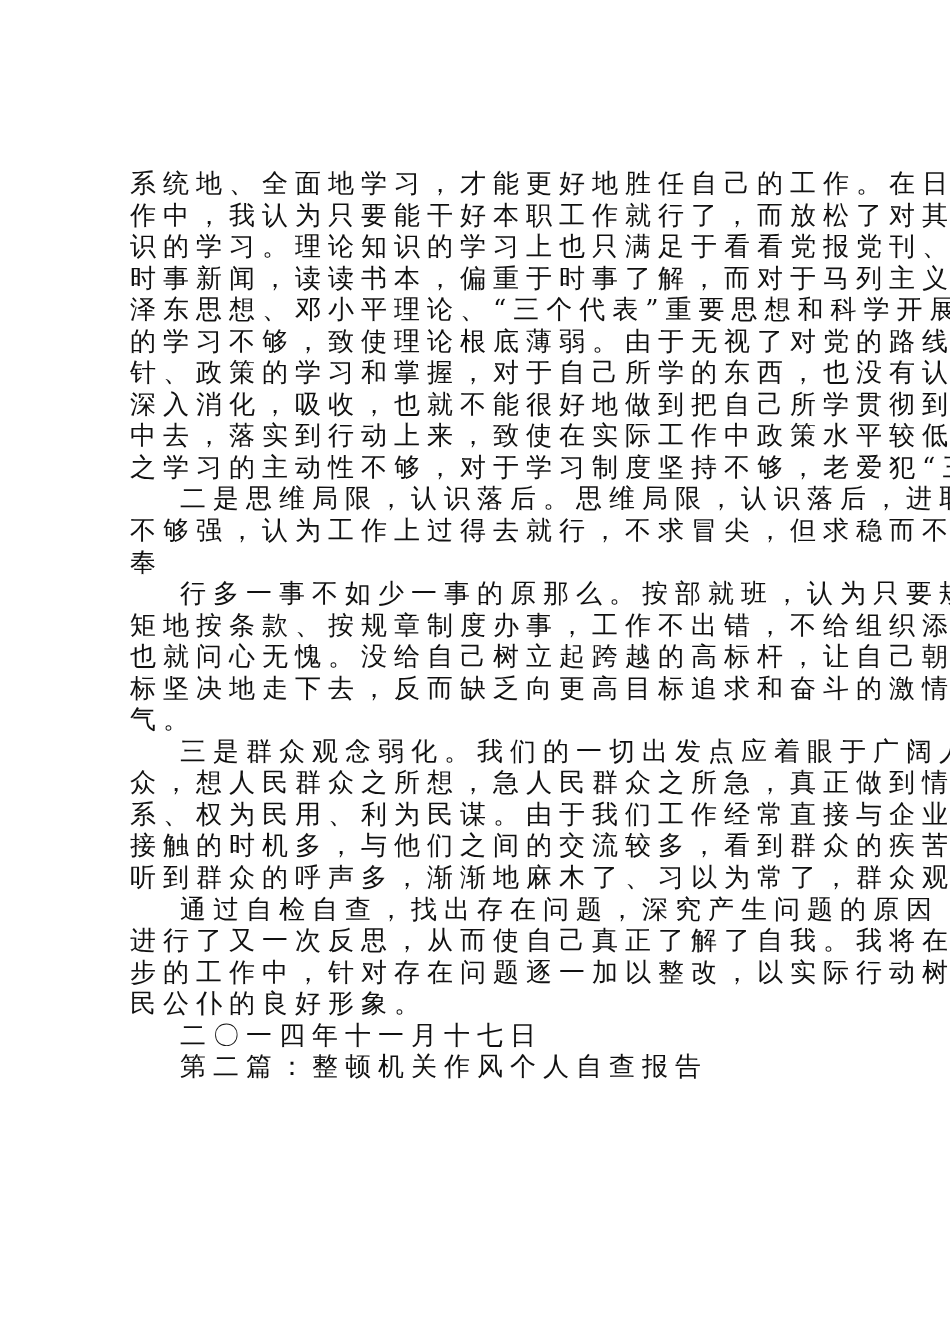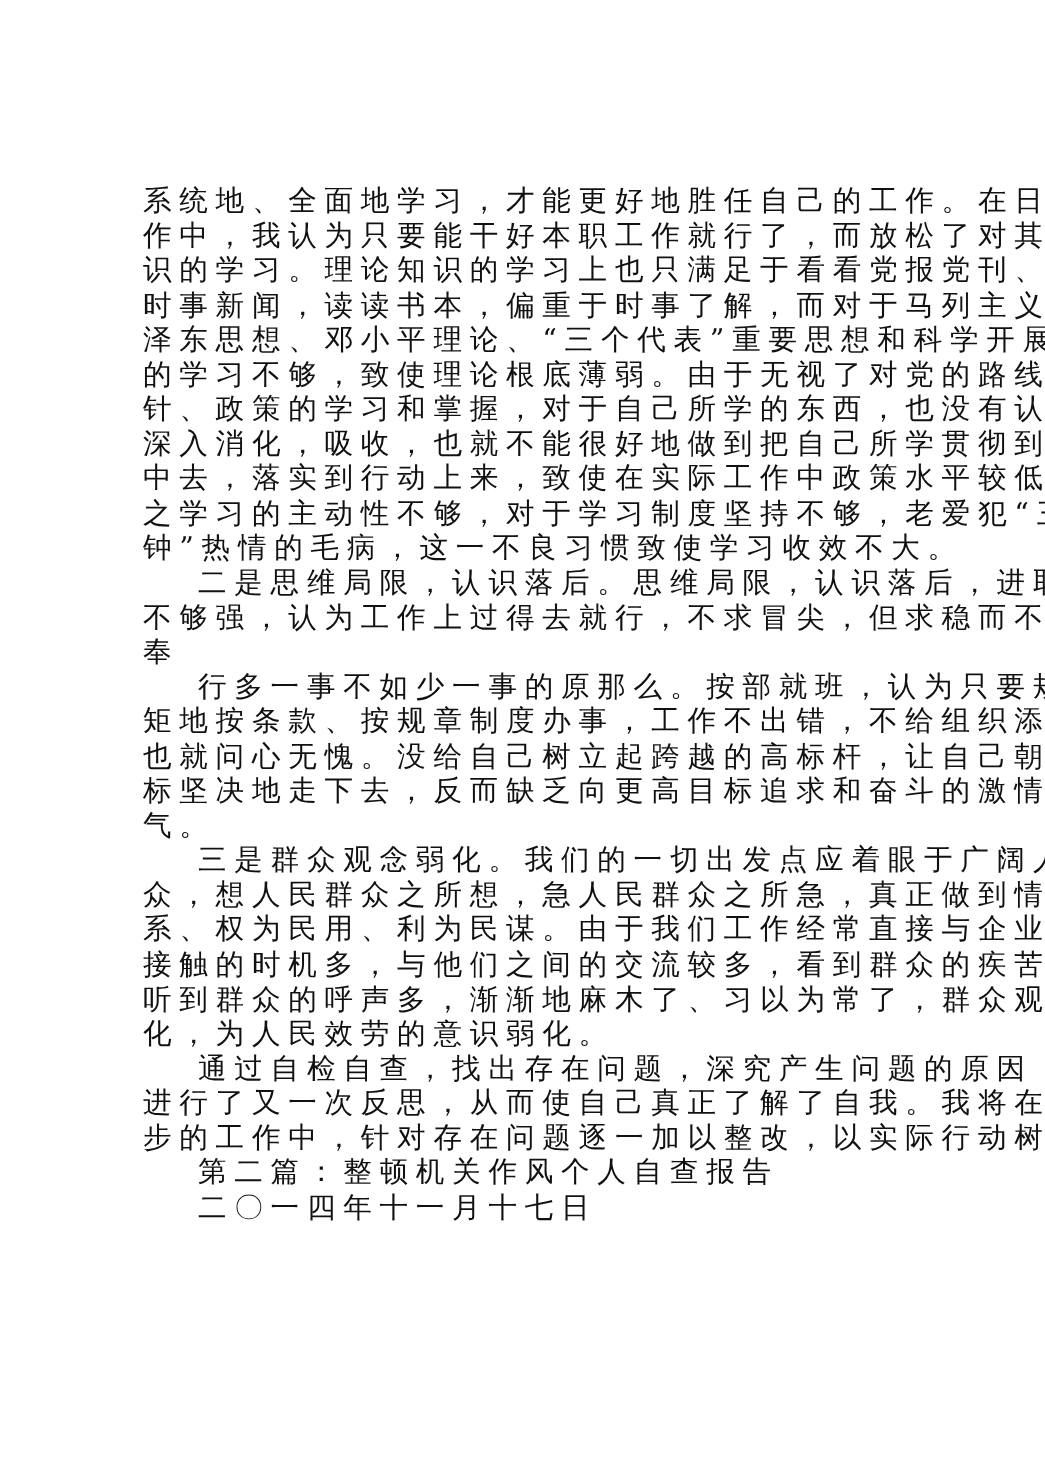--- a/index.html
+++ b/index.html
@@ -25,34 +25,33 @@
       <div class="line">系统地、全面地学习，才能更好地胜任自己的工作。在日常工</div>
       <div class="line">作中，我认为只要能干好本职工作就行了，而放松了对其他知</div>
       <div class="line">识的学习。理论知识的学习上也只满足于看看党报党刊、听听</div>
       <div class="line">时事新闻，读读书本，偏重于时事了解，而对于马列主义、毛</div>
       <div class="line">泽东思想、邓小平理论、“三个代表”重要思想和科学开展观</div>
       <div class="line">的学习不够，致使理论根底薄弱。由于无视了对党的路线、方</div>
       <div class="line">针、政策的学习和掌握，对于自己所学的东西，也没有认真去</div>
       <div class="line">深入消化，吸收，也就不能很好地做到把自己所学贯彻到实践</div>
       <div class="line">中去，落实到行动上来，致使在实际工作中政策水平较低。加</div>
       <div class="line">之学习的主动性不够，对于学习制度坚持不够，老爱犯“三分</div>
-      <div class="line">钟”热情的毛病，这一不良习惯致使学习收效不大。</div>
       <div class="line indent">二是思维局限，认识落后。思维局限，认识落后，进取意识</div>
       <div class="line">不够强，认为工作上过得去就行，不求冒尖，但求稳而不乱，</div>
       <div class="line">奉</div>
       <div class="line indent">行多一事不如少一事的原那么。按部就班，认为只要规规矩</div>
       <div class="line">矩地按条款、按规章制度办事，工作不出错，不给组织添乱子，</div>
       <div class="line">也就问心无愧。没给自己树立起跨越的高标杆，让自己朝着目</div>
       <div class="line">标坚决地走下去，反而缺乏向更高目标追求和奋斗的激情与勇</div>
       <div class="line">气。</div>
       <div class="line indent">三是群众观念弱化。我们的一切出发点应着眼于广阔人民群</div>
       <div class="line">众，想人民群众之所想，急人民群众之所急，真正做到情为民</div>
       <div class="line">系、权为民用、利为民谋。由于我们工作经常直接与企业职工</div>
       <div class="line">接触的时机多，与他们之间的交流较多，看到群众的疾苦多，</div>
       <div class="line">听到群众的呼声多，渐渐地麻木了、习以为常了，群众观念弱</div>
-      <div class="line">化，为人民效劳的意识弱化。</div>
       <div class="line indent">通过自检自查，找出存在问题，深究产生问题的原因，自己</div>
       <div class="line">进行了又一次反思，从而使自己真正了解了自我。我将在下一</div>
       <div class="line">步的工作中，针对存在问题逐一加以整改，以实际行动树立人</div>
+      <div class="line">民公仆的良好形象。</div>
+      <div class="line indent">二〇一四年十一月十七日</div>
       <div class="line indent">第二篇：整顿机关作风个人自查报告</div>
-      <div class="line indent">二〇一四年十一月十七日</div>
     </div>
 </div>
 
 </body></html>

